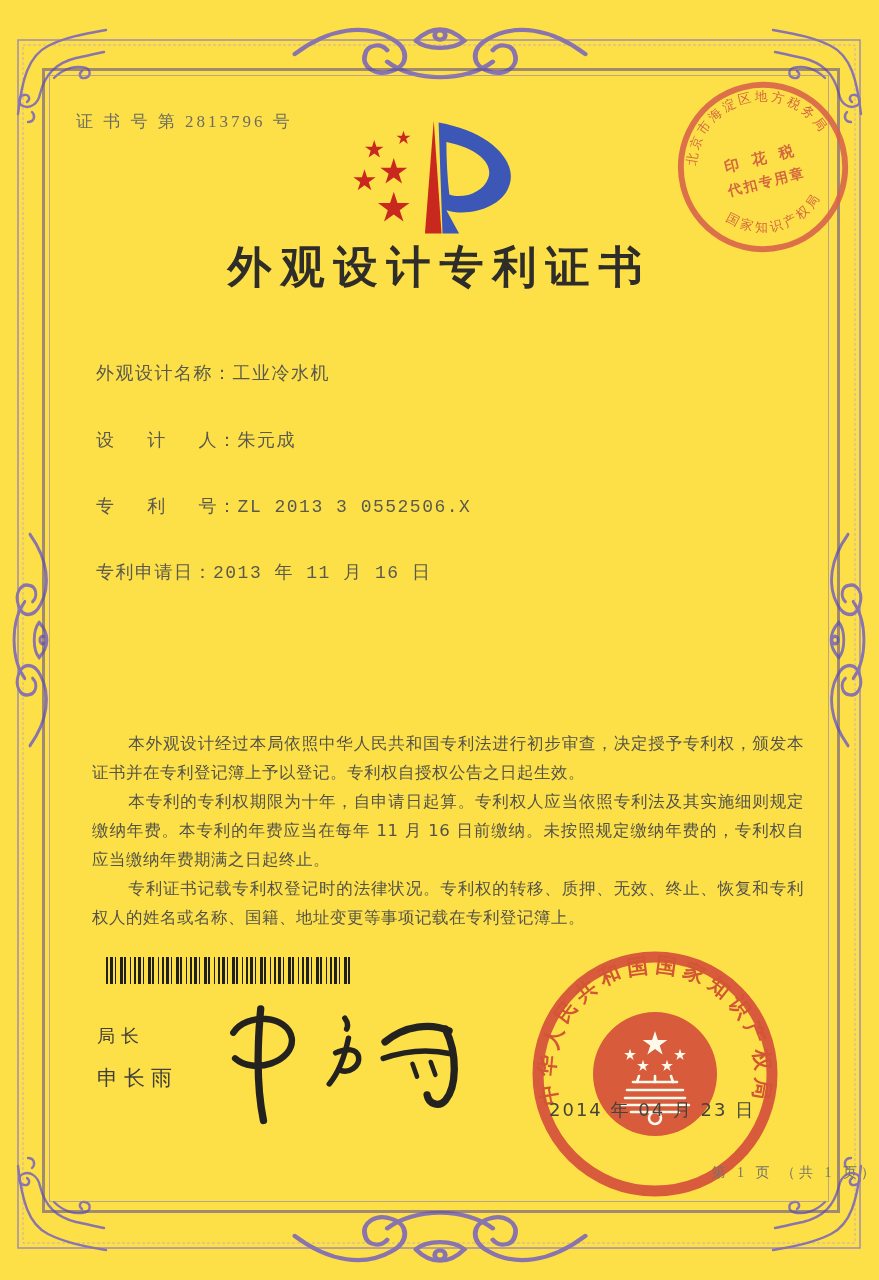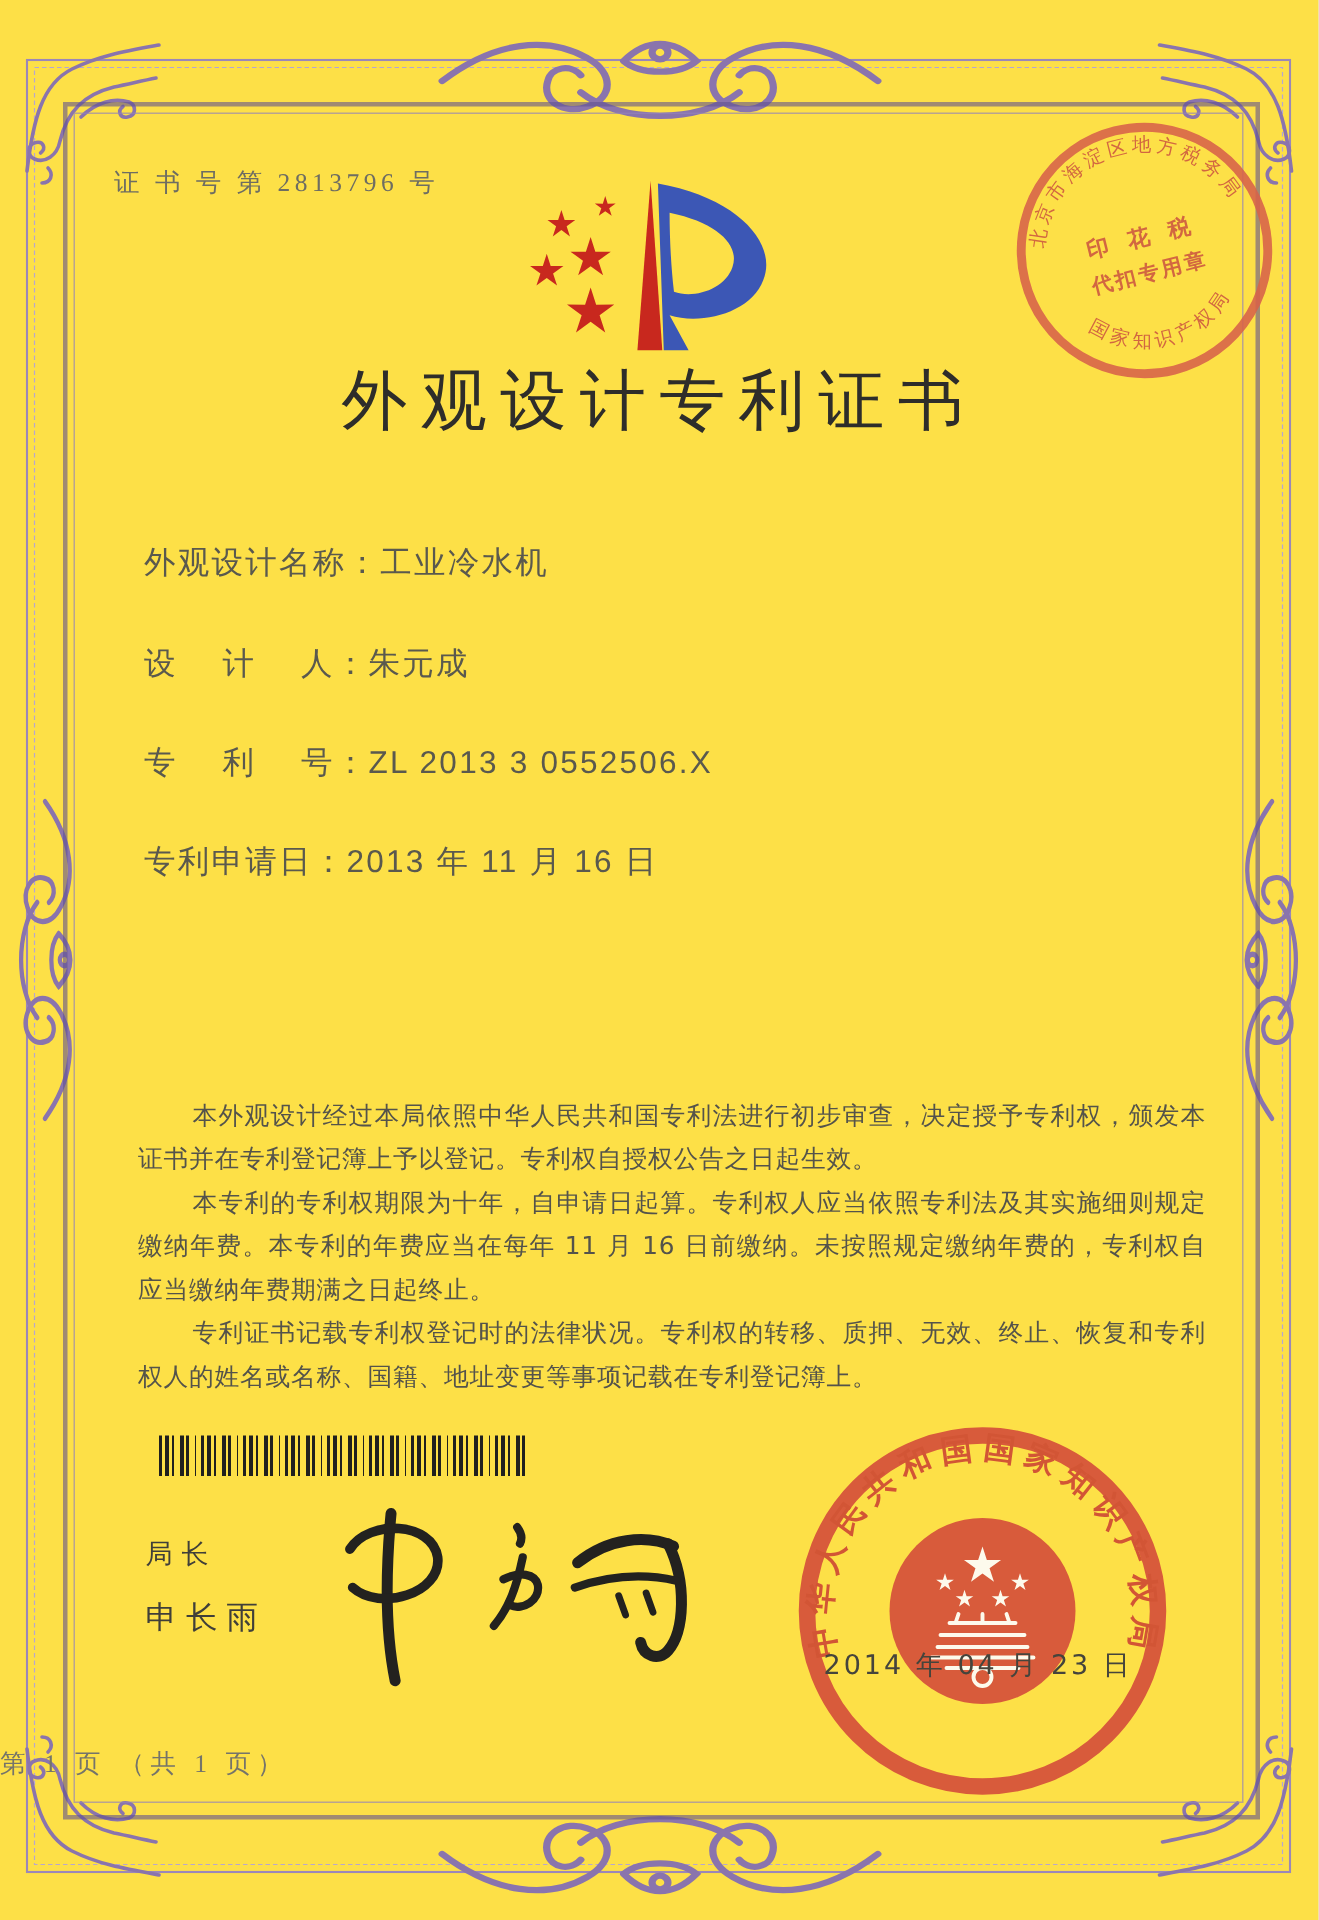--- a/index.html
+++ b/index.html
@@ -13,50 +13,50 @@
   
   .frame-outer{position:absolute;left:42px;top:68px;width:792px;height:1139px;
     border:3px solid #60509096;}
   .frame-inner{position:absolute;left:49px;top:75px;width:778px;height:1125px;
     border:1px solid #9484b8a8;}
   
   .cert-no{position:absolute;left:76px;top:110px;font-family:"Liberation Serif",serif;
     font-size:17px;letter-spacing:3px;color:#6e6d62;}
   .logo{position:absolute;left:345px;top:118px;width:195px;height:118px;}
   .doc-title{position:absolute;left:0;right:0;top:238px;text-align:center;
-    font-family:"Liberation Serif",serif;font-weight:normal;font-size:44px;
+    font-family:"Liberation Serif",serif;font-weight:bold;font-size:44px;
     letter-spacing:9px;color:#2e2d2a;}
   
   .tax-stamp{position:absolute;left:664px;top:68px;width:198px;height:198px;
     transform:rotate(-14deg);opacity:.88;}
   
-  .field{position:absolute;left:96px;font-size:21px;letter-spacing:1.5px;
-    color:#5a594e;white-space:nowrap;font-family:Liberation Sans, sans-serif;}
+  .field{position:absolute;left:96px;font-size:18px;letter-spacing:1.5px;
+    color:#5a594e;white-space:nowrap;font-family:Liberation Mono, monospace;}
   .f0{top:361px}.f1{top:428px}.f2{top:494px}.f3{top:560px}.f4{top:625px}.f5{top:690px}
   
   .body-text{position:absolute;left:92px;top:729px;width:712px;}
   .body-text p{margin:0;text-indent:2.2em;font-size:16.5px;line-height:29px;
     letter-spacing:.5px;color:#54534b;text-align:justify;}
   
   .barcode{position:absolute;left:106px;top:957px;width:244px;height:27px;
     background:repeating-linear-gradient(90deg,
       #20201e 0 2px,transparent 2px 4px,#20201e 4px 7px,transparent 7px 9px,
       #20201e 9px 10px,transparent 10px 14px,#20201e 14px 17px,transparent 17px 18px,
       #20201e 18px 20px,transparent 20px 24px,#20201e 24px 25px,transparent 25px 28px);}
   
   .sig-role{position:absolute;left:97px;top:1024px;font-size:18px;letter-spacing:6px;color:#403f39;}
   .sig-name{position:absolute;left:97px;top:1064px;font-size:21px;letter-spacing:6px;color:#403f39;}
   .sig-hand{position:absolute;left:200px;top:998px;width:275px;height:128px;}
   
   .main-seal{position:absolute;left:525px;top:944px;width:260px;height:260px;opacity:.92;}
   .seal-date{position:absolute;left:549px;top:1098px;font-size:18px;letter-spacing:2px;
     color:#45443c;z-index:5;white-space:nowrap;}
   
-  .footer{position:absolute;left:0;right:0;top:1164px;text-align:left;
-    font-size:17px;letter-spacing:4px;color:#75746a;font-family:"Liberation Serif",serif;}
+  .footer{position:absolute;left:0;right:0;top:1164px;text-align:right;
+    font-size:14px;letter-spacing:4px;color:#75746a;font-family:"Liberation Serif",serif;}
   .seal-arc-text{font-size:21px;font-weight:bold;letter-spacing:6px;fill:#cf4a34;
     font-family:"DejaVu Sans",sans-serif;}
   .tax-arc-text{font-size:13px;letter-spacing:3px;fill:#cd5740;font-family:"DejaVu Sans",sans-serif;}
   .tax-center-text{fill:#cd5740;font-family:"DejaVu Sans",sans-serif;font-weight:bold;}
 </style>
 </head>
 <body>
 
 <div class="page">
 

